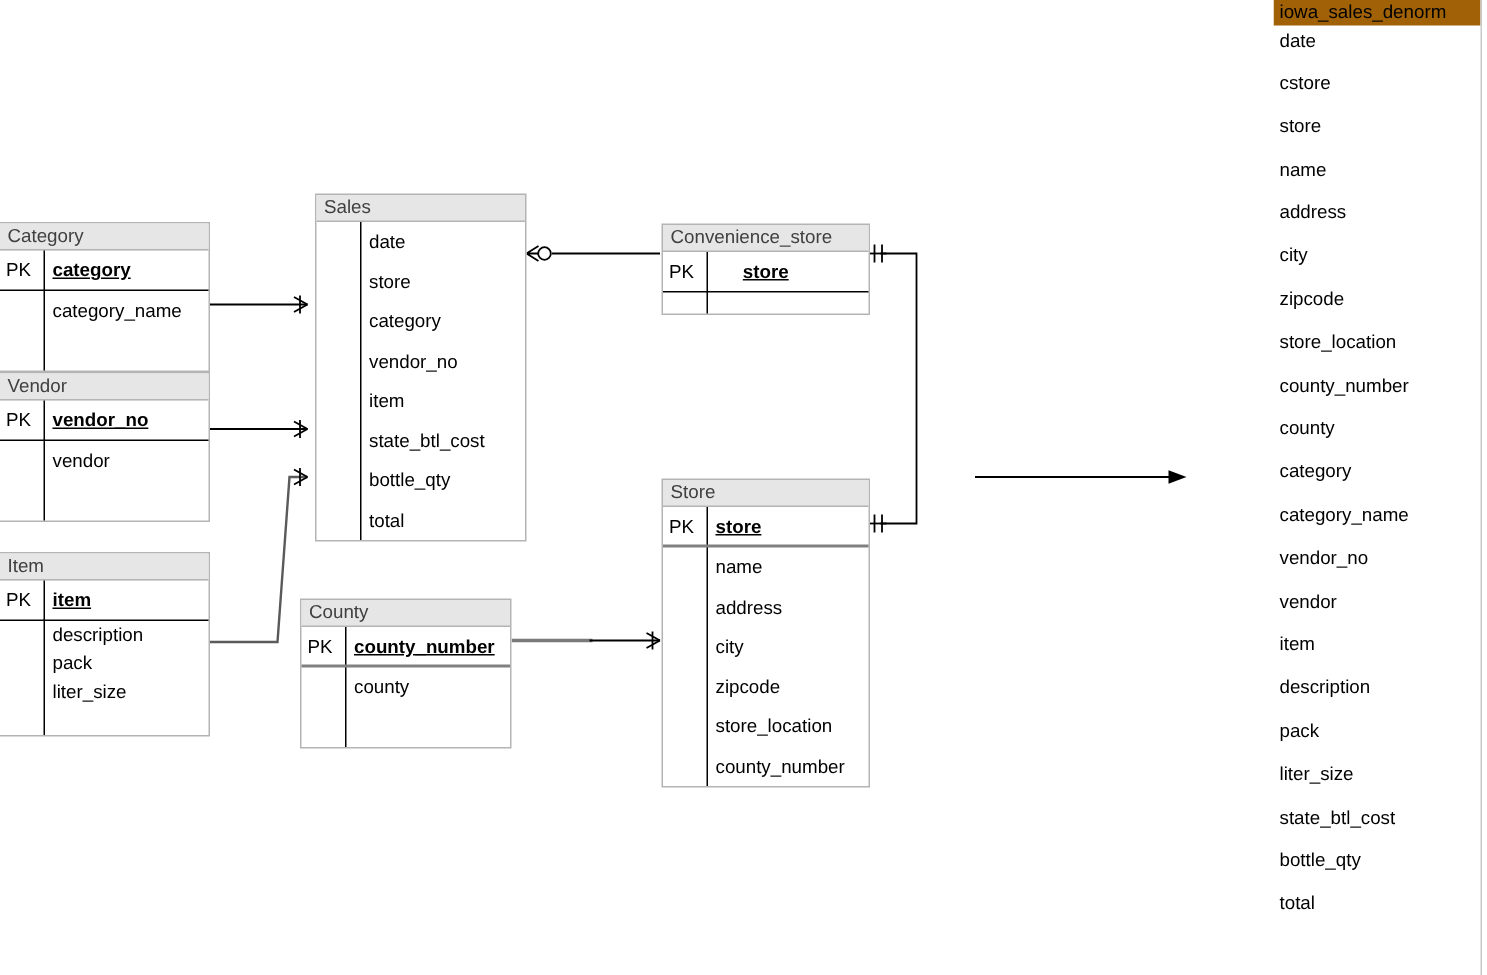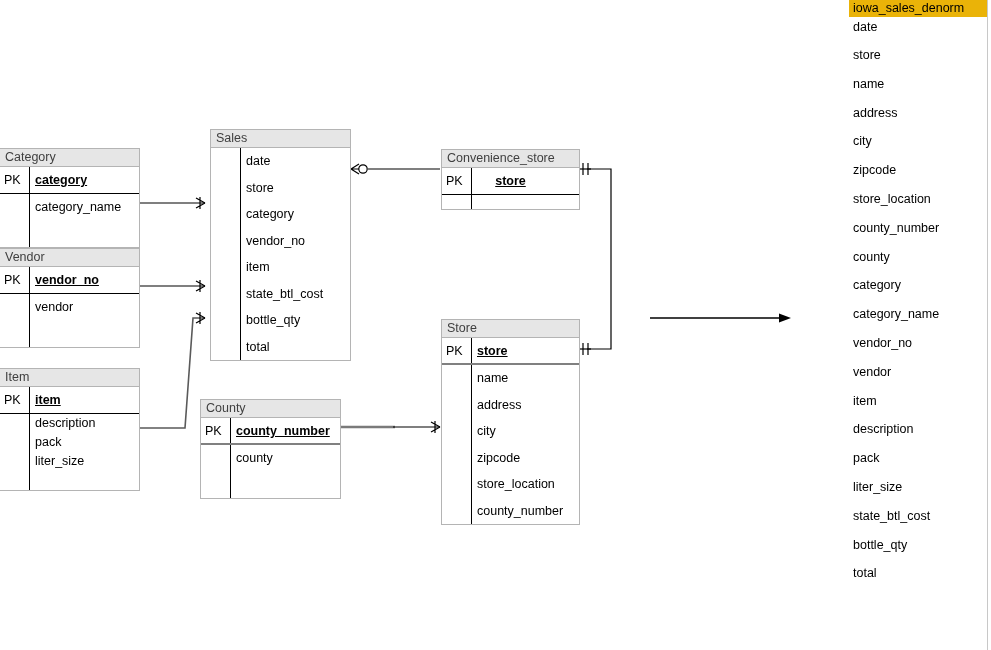--- a/index.html
+++ b/index.html
@@ -106,21 +106,21 @@
     height: 650px;
     box-sizing: border-box;
     border-right: 1px solid #c8c8c8;
     background: #ffffff;
     overflow: hidden;
   }
   #denorm .dn-title {
     box-sizing: border-box;
     height: 17px;
     line-height: 16px;
-    background: #eab308;
+    background: #a16207;
     padding-left: 4px;
     font-size: 12.5px;
     white-space: nowrap;
     overflow: hidden;
   }
   #denorm .dn-list { padding-top: 0px; }
   #denorm .dn-item {
     box-sizing: border-box;
     height: 28.8px;
     line-height: 22px;
@@ -318,20 +318,21 @@
           <span class="attr" style="left: 35px;">county_number</span>
         </div>
       </div>
     </div>
   </div>
 
 <div id="denorm">
   <div class="dn-title">iowa_sales_denorm</div>
   <div class="dn-list">
       <div class="dn-item first">date</div>
+      <div class="dn-item">cstore</div>
       <div class="dn-item">store</div>
       <div class="dn-item">name</div>
       <div class="dn-item">address</div>
       <div class="dn-item">city</div>
       <div class="dn-item">zipcode</div>
       <div class="dn-item">store_location</div>
       <div class="dn-item">county_number</div>
       <div class="dn-item">county</div>
       <div class="dn-item">category</div>
       <div class="dn-item">category_name</div>

